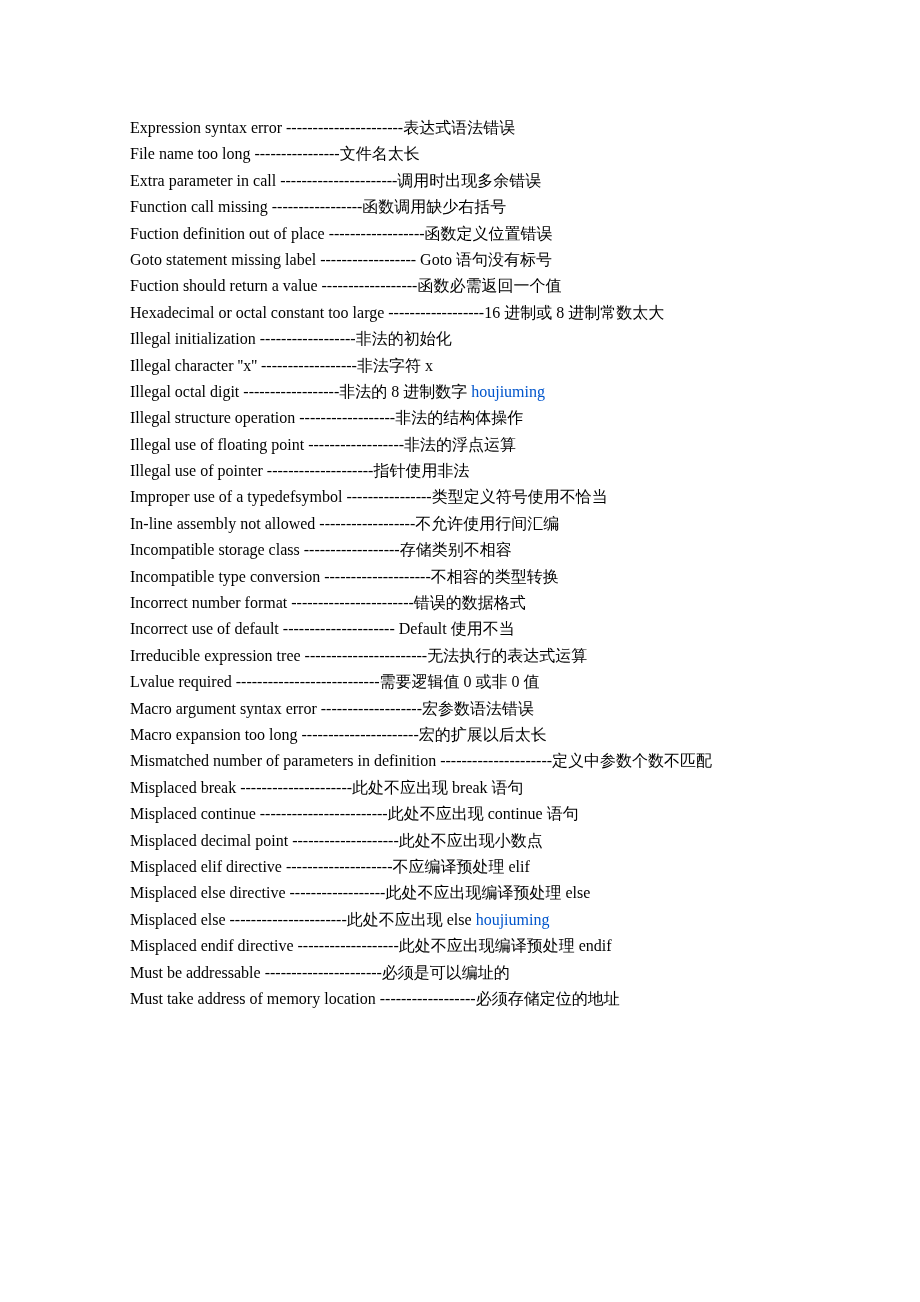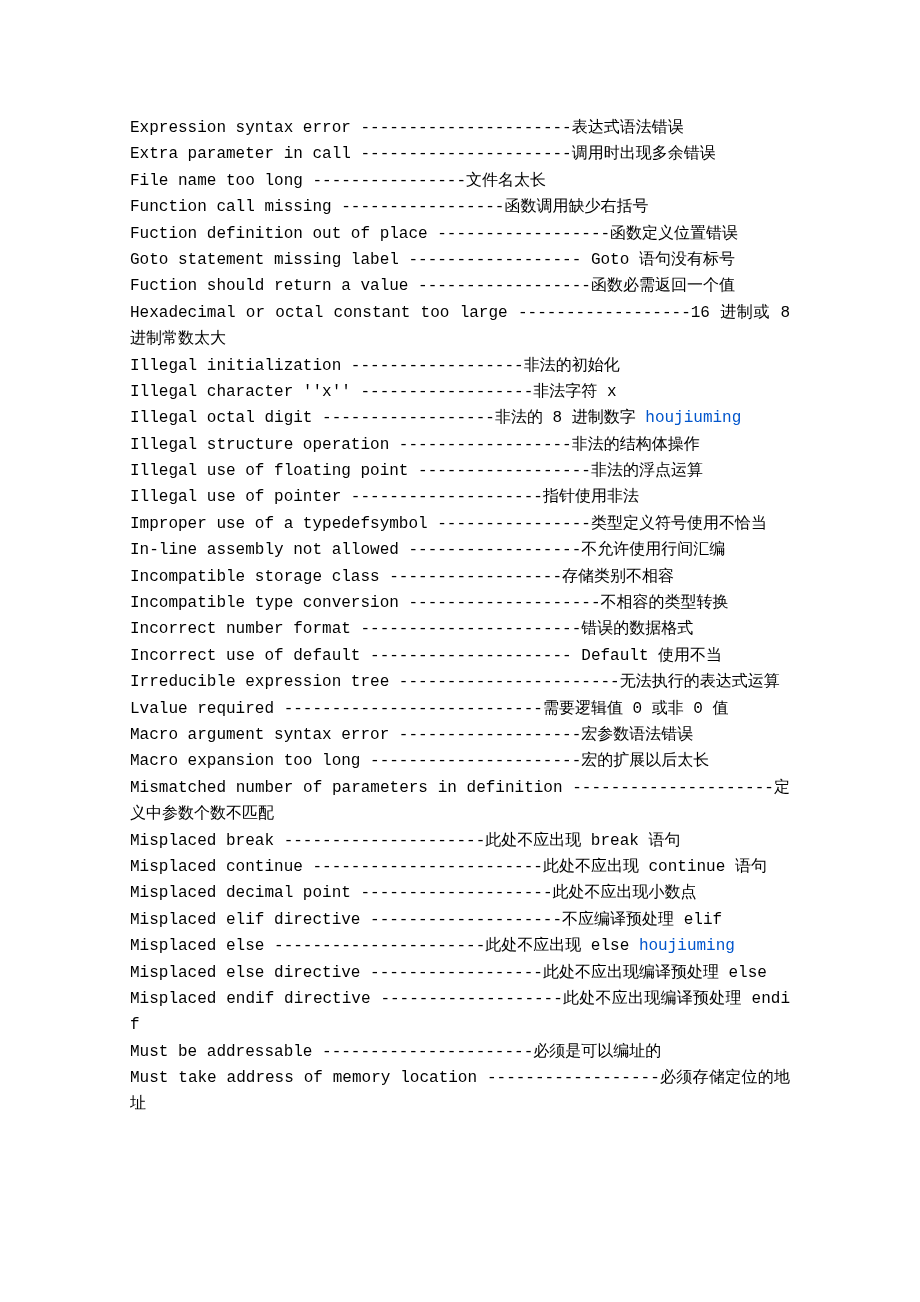--- a/index.html
+++ b/index.html
@@ -13,34 +13,35 @@
   }
   .page {
     width: 920px;
     min-height: 1302px;
     padding: 115px 130px 60px 130px;
     box-sizing: border-box;
   }
   .line {
     text-align: justify;
     word-break: break-all;
+    font-family: Liberation Serif, serif;
   }
   .blue {
     color: #0055cc;
     margin-top: 32px;
   }
 </style>
 </head>
 <body>
 
 <div class="page">
   <div id="content">
       <div class="line"><span>Expression syntax error</span><span> ----------------------</span><span>表达式语法错误</span></div>
+      <div class="line"><span>File name too long</span><span> ----------------</span><span>文件名太长</span></div>
       <div class="line"><span>Extra parameter in call</span><span> ----------------------</span><span>调用时出现多余错误</span></div>
-      <div class="line"><span>File name too long</span><span> ----------------</span><span>文件名太长</span></div>
       <div class="line"><span>Function call missing</span><span> -----------------</span><span>函数调用缺少右括号</span></div>
       <div class="line"><span>Fuction definition out of place</span><span> ------------------</span><span>函数定义位置错误</span></div>
       <div class="line"><span>Goto statement missing label</span><span> ------------------ </span><span>Goto 语句没有标号</span></div>
       <div class="line"><span>Fuction should return a value</span><span> ------------------</span><span>函数必需返回一个值</span></div>
       <div class="line"><span>Hexadecimal or octal constant too large</span><span> ------------------</span><span>16 进制或 8 进制常数太大</span></div>
       <div class="line"><span>Illegal initialization</span><span> ------------------</span><span>非法的初始化</span></div>
       <div class="line"><span>Illegal character ''x''</span><span> ------------------</span><span>非法字符 x</span></div>
       <div class="line"><span>Illegal octal digit</span><span> ------------------</span><span>非法的 8 进制数字 </span><span class="blue">houjiuming</span></div>
       <div class="line"><span>Illegal structure operation</span><span> ------------------</span><span>非法的结构体操作</span></div>
       <div class="line"><span>Illegal use of floating point</span><span> ------------------</span><span>非法的浮点运算</span></div>
@@ -53,19 +54,19 @@
       <div class="line"><span>Incorrect use of default</span><span> --------------------- </span><span>Default 使用不当</span></div>
       <div class="line"><span>Irreducible expression tree</span><span> -----------------------</span><span>无法执行的表达式运算</span></div>
       <div class="line"><span>Lvalue required</span><span> ---------------------------</span><span>需要逻辑值 0 或非 0 值</span></div>
       <div class="line"><span>Macro argument syntax error</span><span> -------------------</span><span>宏参数语法错误</span></div>
       <div class="line"><span>Macro expansion too long</span><span> ----------------------</span><span>宏的扩展以后太长</span></div>
       <div class="line"><span>Mismatched number of parameters in definition</span><span> ---------------------</span><span>定义中参数个数不匹配</span></div>
       <div class="line"><span>Misplaced break</span><span> ---------------------</span><span>此处不应出现 break 语句</span></div>
       <div class="line"><span>Misplaced continue</span><span> ------------------------</span><span>此处不应出现 continue 语句</span></div>
       <div class="line"><span>Misplaced decimal point</span><span> --------------------</span><span>此处不应出现小数点</span></div>
       <div class="line"><span>Misplaced elif directive</span><span> --------------------</span><span>不应编译预处理 elif</span></div>
+      <div class="line"><span>Misplaced else directive</span><span>  ------------------</span><span>此处不应出现编译预处理 else</span></div>
       <div class="line"><span>Misplaced else</span><span> ----------------------</span><span>此处不应出现 else </span><span class="blue">houjiuming</span></div>
-      <div class="line"><span>Misplaced else directive</span><span>  ------------------</span><span>此处不应出现编译预处理 else</span></div>
       <div class="line"><span>Misplaced endif directive</span><span> -------------------</span><span>此处不应出现编译预处理 endif</span></div>
       <div class="line"><span>Must be addressable</span><span> ----------------------</span><span>必须是可以编址的</span></div>
       <div class="line"><span>Must take address of memory location</span><span> ------------------</span><span>必须存储定位的地址</span></div>
     </div>
 </div>
 
 </body></html>

